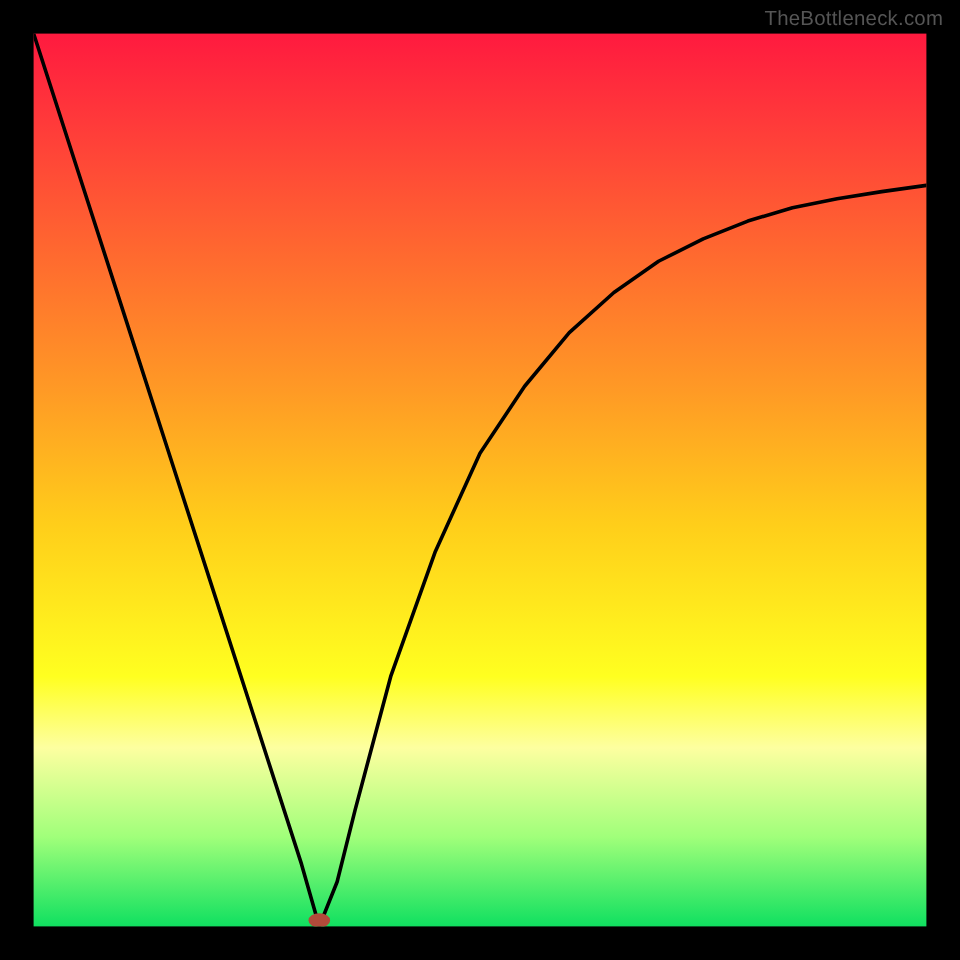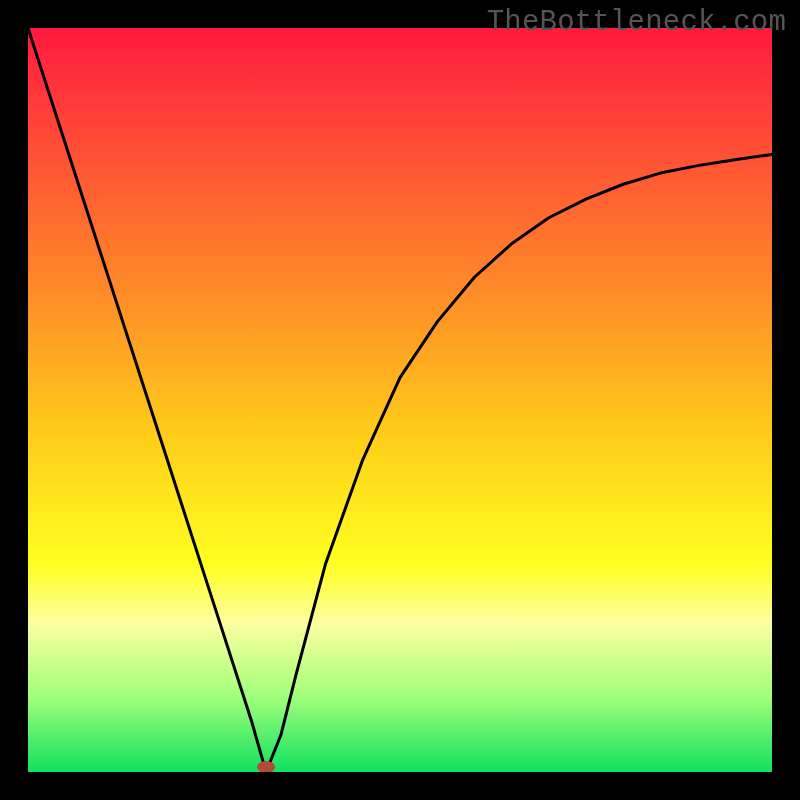--- a/index.html
+++ b/index.html
@@ -31,22 +31,22 @@
       #ffff20 72%,
       #fdffa0 80%,
       #a0ff7a 90%,
       #10e060 100%
     );
   }
   .watermark {
     position: absolute;
     top: 6px;
     right: 14px;
-    font-family: Liberation Mono, monospace;
-    font-size: 29px;
+    font-family: Liberation Sans, sans-serif;
+    font-size: 17px;
     color: #555;
     letter-spacing: 0.2px;
   }
   svg {
     position: absolute;
     left: 0;
     top: 0;
   }
 </style>
 </head>

